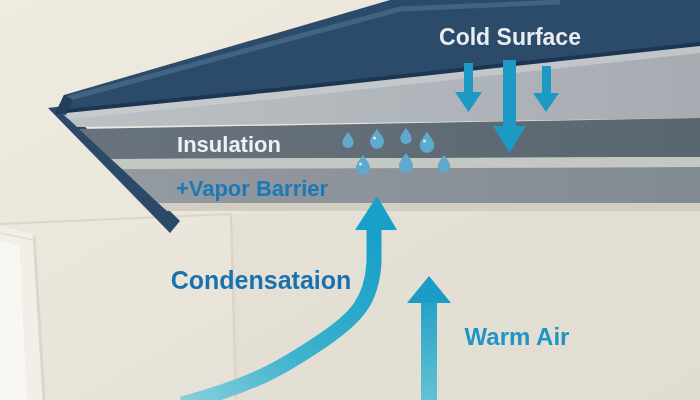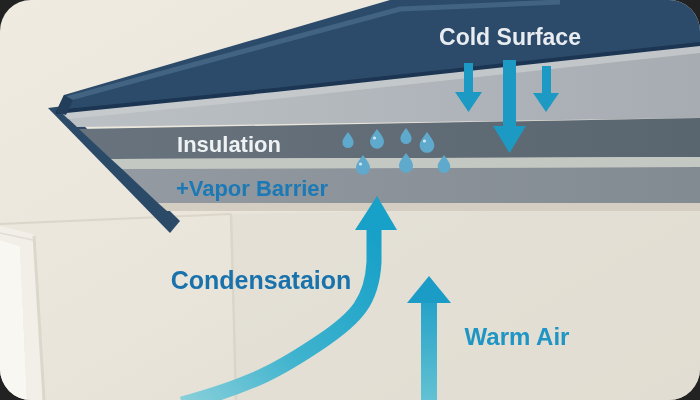--- a/index.html
+++ b/index.html
@@ -1,19 +1,18 @@
 <!DOCTYPE html>
 <html><head>
 <meta charset="utf-8">
 <style>
   html,body{margin:0;padding:0;background:#222;}
   #stage{
     width:700px;height:400px;position:relative;overflow:hidden;
     font-family:"Liberation Sans",sans-serif;
-    border-radius:31px;
   }
   svg text{
     font-family:"Liberation Sans",sans-serif;
     font-weight:700;
   }
 </style>
 </head>
 <body>
 
 <div id="stage">

